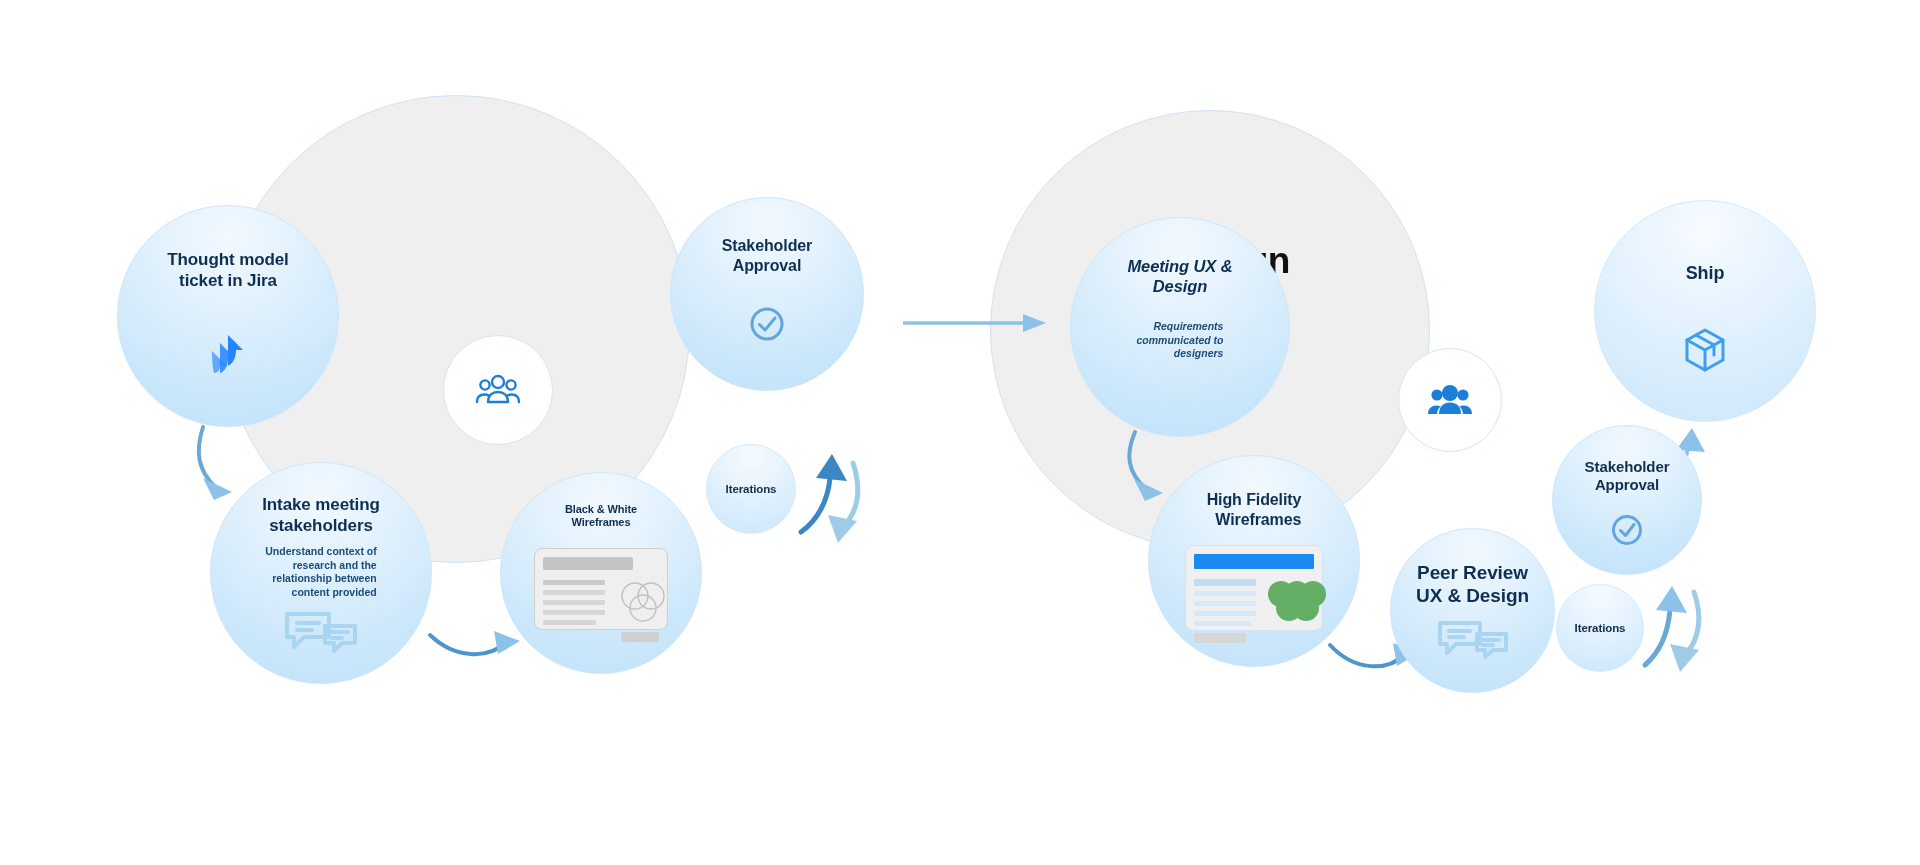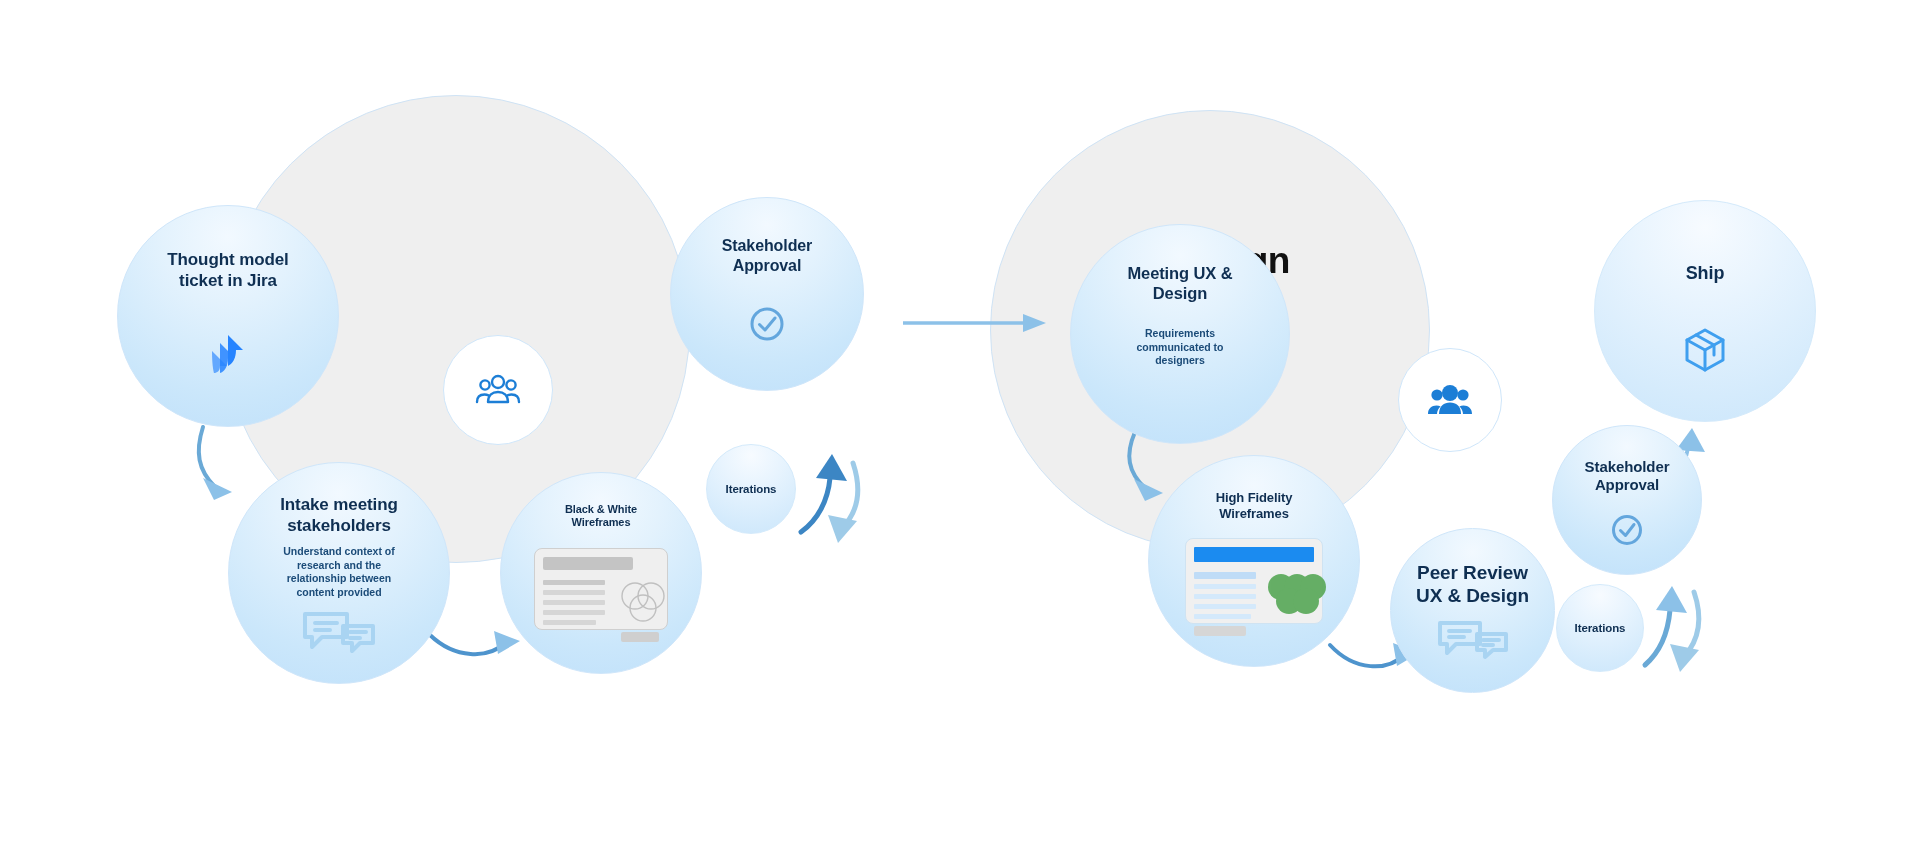--- a/index.html
+++ b/index.html
@@ -54,21 +54,21 @@
   }
   .node-title {
     color: #0f2f52;
     font-weight: bold;
     text-align: center;
     line-height: 1.22;
     letter-spacing: -0.1px;
   }
   .node-sub {
     color: #1b4b78;
-    text-align: center;
+    text-align: right;
     font-weight: bold;
     line-height: 1.28;
   }
   .section-title {
     position: absolute;
     color: #111111;
     font-weight: bold;
     text-align: center;
     line-height: 1.12;
     letter-spacing: -0.6px;
@@ -158,21 +158,21 @@
 ticket in Jira</div>
     <div class="icon-wrap" style="margin-top:42px;">
       <svg width="38" height="40" viewBox="0 0 38 40">
         <path d="M19 2 L34 17 L27 17 C27 26 23 31 19 33 C19 33 19 24 19 2 Z" fill="#2684ff"></path>
         <path d="M11 10 L26 25 L19 25 C19 34 15 39 11 40 C11 40 11 32 11 10 Z" fill="#2684ff" opacity="0.85"></path>
         <path d="M3 18 L18 33 L11 33 C11 38 8 40 5 40 C5 40 3 34 3 18 Z" fill="#2684ff" opacity="0.65"></path>
       </svg>
     </div>
   </div>
 
-  <div class="node bubble" style="left:228px; top:462px; width:222px; height:222px; padding-top:32px;">
+  <div class="node bubble" style="left:210px; top:462px; width:222px; height:222px; padding-top:32px;">
     <div class="node-title" style="font-size:17px; white-space:pre-line;">Intake meeting
 stakeholders</div>
     <div class="node-sub" style="font-size:10.5px; margin-top:9px; white-space:pre-line;">Understand context of
 research and the
 relationship between
 content provided</div>
     <div class="icon-wrap" style="margin-top:10px;">
       <svg width="78" height="44" viewBox="0 0 78 44">
         <g fill="none" stroke="#a9d4f2" stroke-width="4" stroke-linejoin="round" stroke-linecap="round">
           <path d="M5 5 H47 V28 H22 L12 38 V28 H5 Z"></path>
@@ -232,30 +232,30 @@
           <circle cx="10" cy="14" r="4.6"></circle>
           <circle cx="36" cy="14" r="4.6"></circle>
           <path d="M13 31 C13 24 17.5 21 23 21 C28.5 21 33 24 33 31 Z"></path>
           <path d="M2 31 C2 26 5 23.5 9.5 23.5 C11 23.5 12.3 23.8 13.4 24.4"></path>
           <path d="M44 31 C44 26 41 23.5 36.5 23.5 C35 23.5 33.7 23.8 32.6 24.4"></path>
         </g>
       </svg>
     </div>
   </div>
 
-  <div class="node bubble" style="left:1070px; top:224px; width:220px; height:220px; padding-top:38px;">
+  <div class="node bubble" style="left:1070px; top:217px; width:220px; height:220px; padding-top:38px;font-style:italic;">
     <div class="node-title" style="font-size:16.5px; white-space:pre-line;">Meeting UX &amp;
 Design</div>
     <div class="node-sub" style="font-size:10.5px; margin-top:24px; white-space:pre-line;">Requirements
 communicated to
 designers</div>
   </div>
 
   <div class="node bubble" style="left:1148px; top:455px; width:212px; height:212px; padding-top:34px;">
-    <div class="node-title" style="font-size:13px; white-space:pre-line;">High Fidelity
+    <div class="node-title" style="font-size:16px; white-space:pre-line;text-align:right;">High Fidelity
 Wireframes</div>
     <div class="mockup" style="margin-top:16px; width:138px; height:86px; background:#f0f0f0; border-color:#cfe3f2;">
       <div class="mockup-hd" style="background:#1b8bf0; width:100%; height:15px; border-radius:1px;"></div>
       <div class="mock-body">
         <div class="mock-left">
           <div class="mock-line" style="background:#bfdcf7; width:100%; height:7px;"></div>
           <div class="mock-line" style="background:#d4e9fb; width:100%;"></div>
           <div class="mock-line" style="background:#d4e9fb; width:100%;"></div>
           <div class="mock-line" style="background:#d4e9fb; width:100%;"></div>
           <div class="mock-line" style="background:#d4e9fb; width:92%;"></div>

